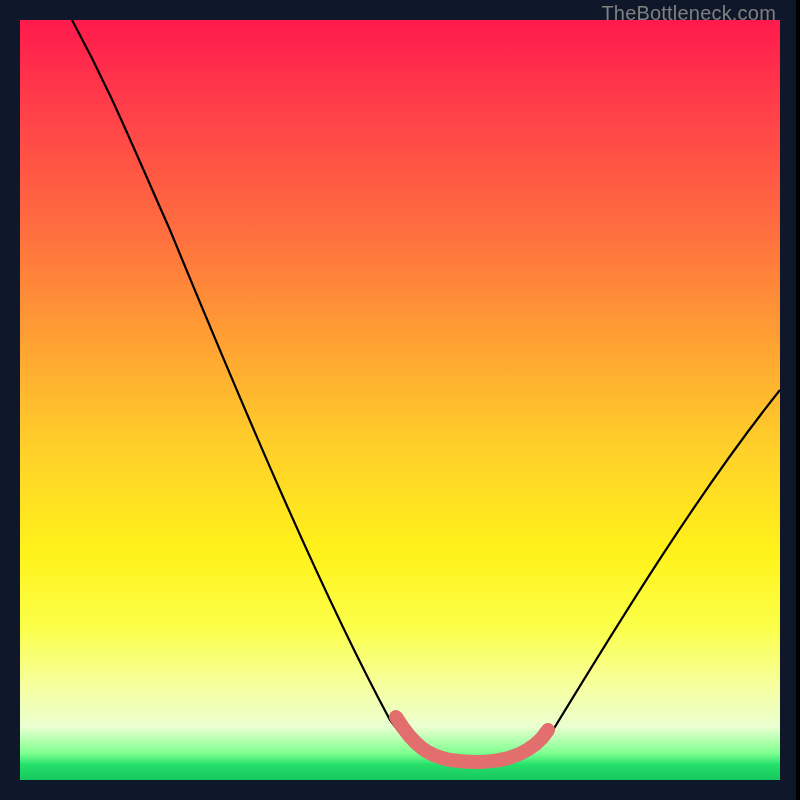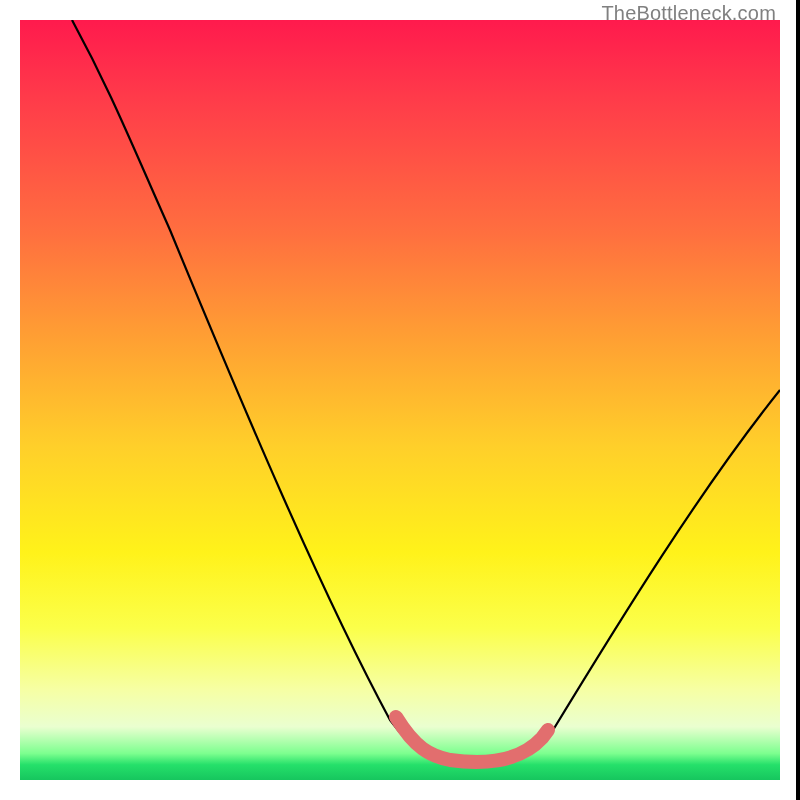--- a/index.html
+++ b/index.html
@@ -10,21 +10,21 @@
     background: #000;
     overflow: hidden;
     font-family: Arial, Helvetica, sans-serif;
   }
   .frame {
     position: absolute;
     top: 0;
     left: 0;
     width: 796px;
     height: 800px;
-    background: #ffffff;
+    background: #0f172a;
   }
   .plot-area {
     position: absolute;
     top: 20px;
     left: 20px;
     width: 760px;
     height: 760px;
     
     background: linear-gradient(
       to bottom,

